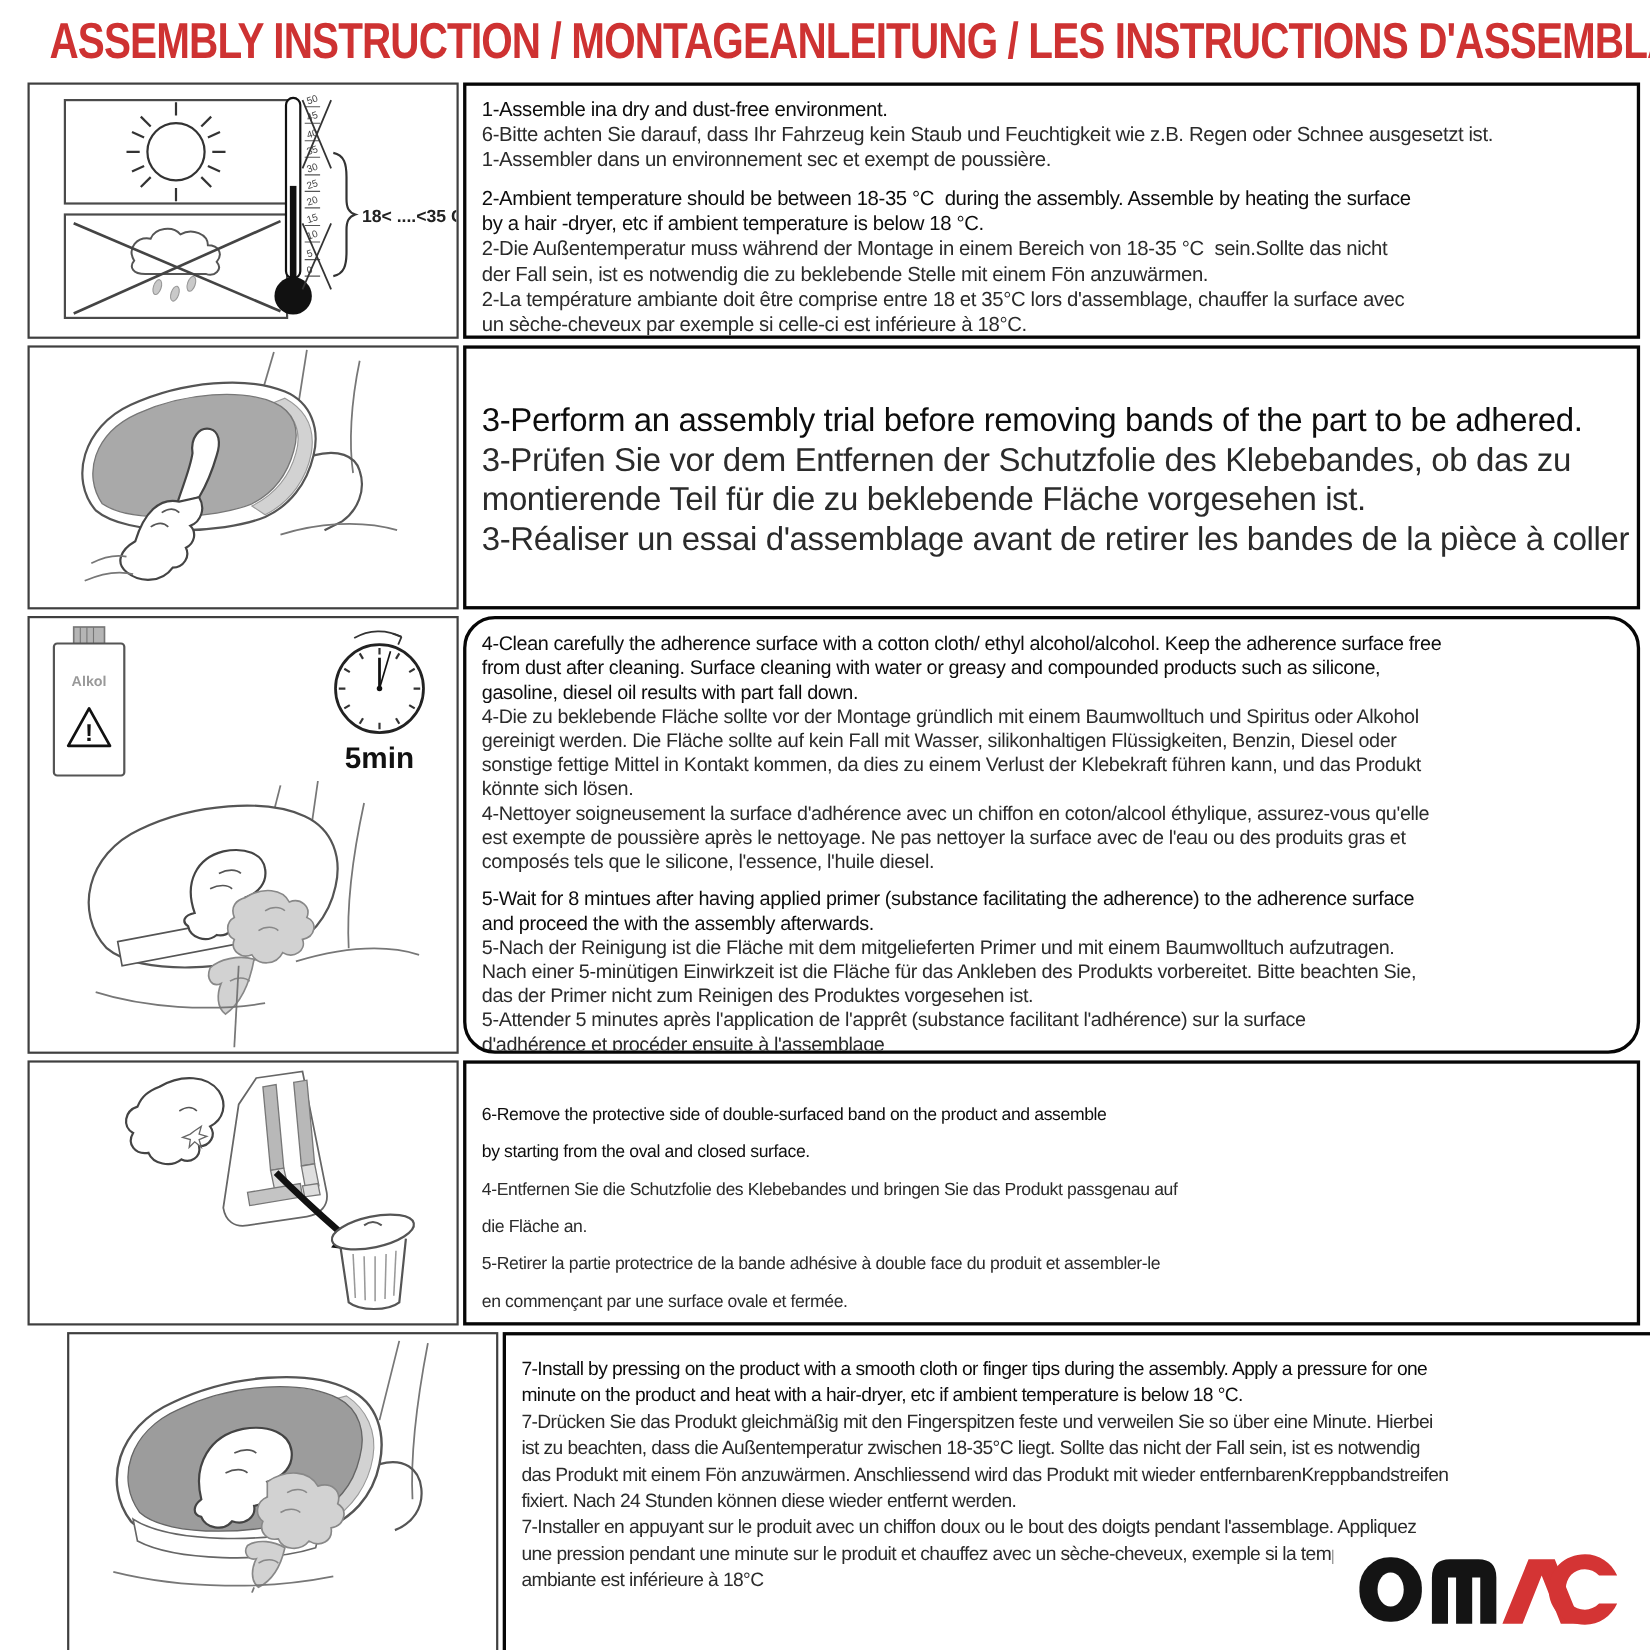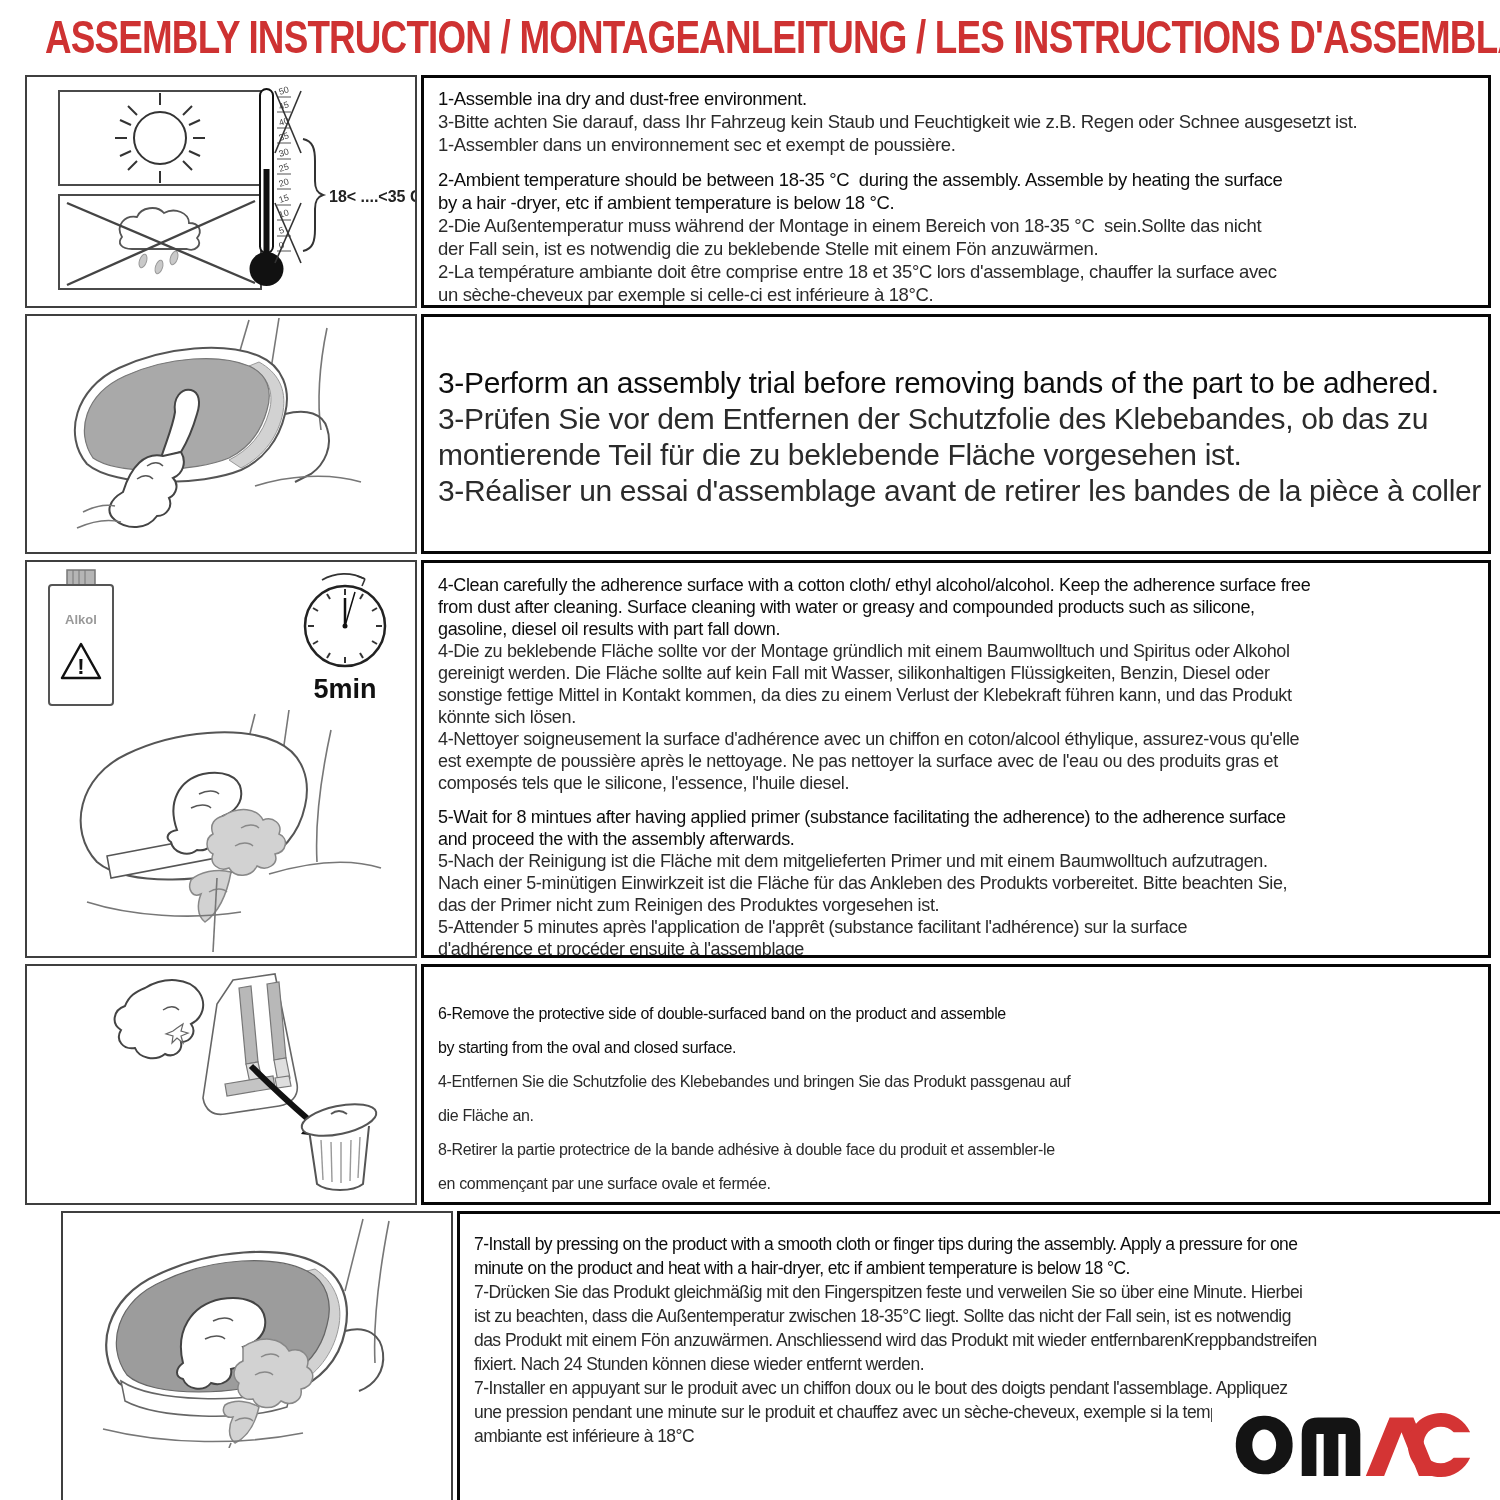--- a/index.html
+++ b/index.html
@@ -18,21 +18,21 @@
          background:#fff;box-sizing:border-box;overflow:hidden;}
   .illus svg{display:block;}
   .tb{position:absolute;left:396px;top:0;width:1070px;height:100%;border:3px solid #060606;
       background:#fff;box-sizing:border-box;padding:9px 14px;overflow:hidden;
       letter-spacing:-0.35px;}
   .tb p{margin:0;white-space:pre;color:#2b2b2b;font-weight:normal;}
   .tb p.b{font-weight:normal;color:#0d0d0d;}
   .spacer{height:12px;}
   #row1 .tb{font-size:18.5px;line-height:23px;padding-top:9px;}
   #row2 .tb{font-size:30px;line-height:36px;padding-top:48px;}
-  #row3 .tb{font-size:18px;line-height:22px;padding-top:11px;}
+  #row3 .tb{font-size:18px;line-height:22px;padding-top:11px;border-radius:29px;}
   #row4 .tb{font-size:16px;line-height:34px;padding-top:30px;}
   #row5 .tb{font-size:17.5px;line-height:24px;padding-top:18px;letter-spacing:-0.55px;}
   .logo-wrap{position:absolute;left:1212px;top:1402px;width:288px;height:96px;background:#fff;}
   .logo-wrap svg{margin:10px 0 0 22px;}
   .ln{stroke:#555;fill:none;stroke-width:2;}
   .ln-thin{stroke:#777;fill:none;stroke-width:1.6;}
   .hand{fill:#fff;stroke:#444;stroke-width:2;}
   .cloth{fill:#d2d2d2;stroke:#888;stroke-width:1.5;}
 </style>
 </head>
@@ -110,21 +110,21 @@
             <line x1="248" y1="126" x2="274" y2="186"></line>
               <line x1="274" y1="126" x2="248" y2="186"></line>
           </g>
           <path d="M 276,62 C 286,64 288,72 288,84 L 288,104 C 288,112 290,116 296,118 C 290,120 288,124 288,132 L 288,152 C 288,164 286,172 276,174" fill="none" stroke="#333" stroke-width="2"></path>
           <text x="302" y="125" font-size="16" font-weight="bold" fill="#222" font-family="Liberation Sans,sans-serif">18&lt; ....&lt;35 C</text>
         </g>
       </svg>
     </div>
     <div class="tb">
       <p class="b">1-Assemble ina dry and dust-free environment.</p>
-      <p>3-Bitte achten Sie darauf, dass Ihr Fahrzeug kein Staub und Feuchtigkeit wie z.B. Regen oder Schnee ausgesetzt ist.</p>
+      <p>6-Bitte achten Sie darauf, dass Ihr Fahrzeug kein Staub und Feuchtigkeit wie z.B. Regen oder Schnee ausgesetzt ist.</p>
       <p>1-Assembler dans un environnement sec et exempt de poussière.</p>
       <div class="spacer"></div>
       <p class="b">2-Ambient temperature should be between 18-35 °C  during the assembly. Assemble by heating the surface
 by a hair -dryer, etc if ambient temperature is below 18 °C.</p>
       <p>2-Die Außentemperatur muss während der Montage in einem Bereich von 18-35 °C  sein.Sollte das nicht
 der Fall sein, ist es notwendig die zu beklebende Stelle mit einem Fön anzuwärmen.</p>
       <p>2-La température ambiante doit être comprise entre 18 et 35°C lors d'assemblage, chauffer la surface avec
 un sèche-cheveux par exemple si celle-ci est inférieure à 18°C.</p>
     </div>
   </div>
@@ -273,21 +273,21 @@
           <ellipse cx="312" cy="154" rx="38" ry="14" transform="rotate(-12 312 154)" fill="#fff" stroke="#555" stroke-width="2"></ellipse>
           <path d="M 304,148 q 8,-6 16,0" fill="none" stroke="#555" stroke-width="1.8"></path>
         </g>
       </svg>
     </div>
     <div class="tb">
       <p class="b">6-Remove the protective side of double-surfaced band on the product and assemble
 by starting from the oval and closed surface.</p>
       <p>4-Entfernen Sie die Schutzfolie des Klebebandes und bringen Sie das Produkt passgenau auf
 die Fläche an.</p>
-      <p>8-Retirer la partie protectrice de la bande adhésive à double face du produit et assembler-le
+      <p>5-Retirer la partie protectrice de la bande adhésive à double face du produit et assembler-le
 en commençant par une surface ovale et fermée.</p>
     </div>
   </div>
 
   <div class="row" id="row5">
     <div class="illus">
       <svg width="388" height="235" viewBox="0 0 388 235">
         <line x1="300" y1="6" x2="282" y2="78" class="ln-thin"></line>
         <path d="M 326,8 C 316,60 310,110 312,150" class="ln-thin"></path>
         <path d="M 56,170 C 30,136 44,84 94,62 C 148,36 218,32 254,50 C 280,62 288,90 282,118 C 276,148 256,168 230,178 C 186,196 88,198 56,170 Z" fill="#fff" stroke="#555" stroke-width="2.2"></path>

